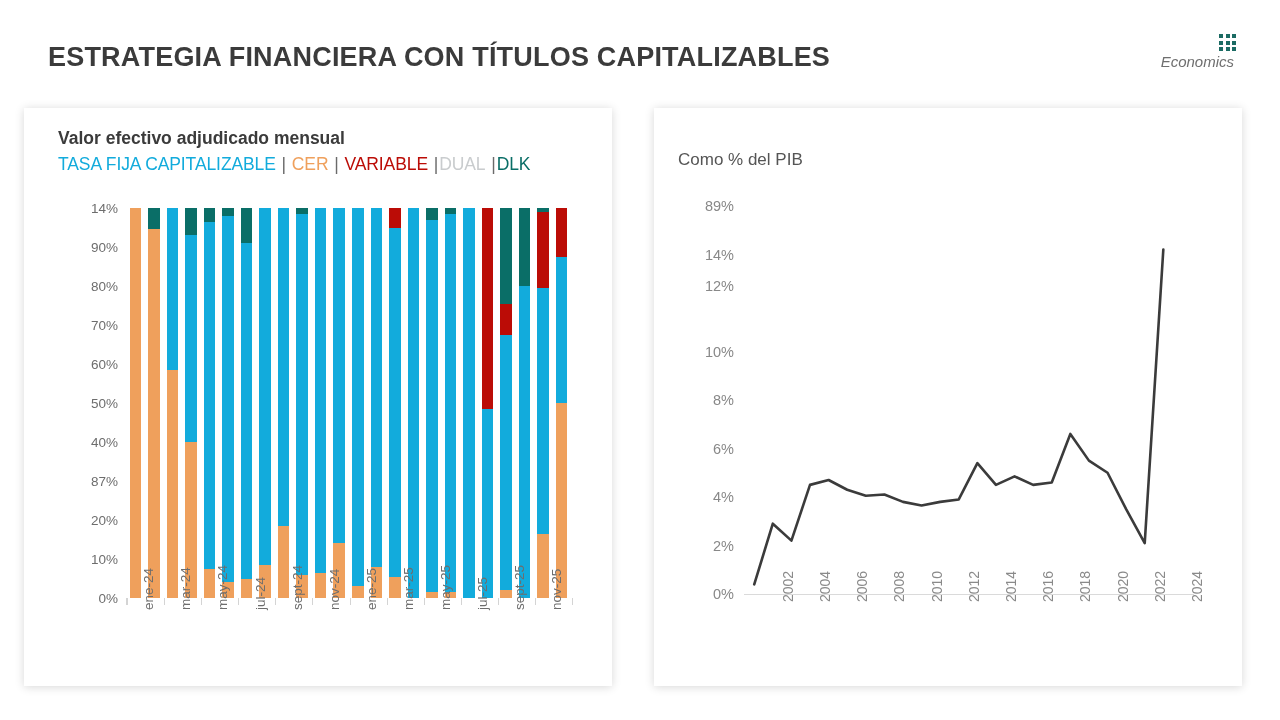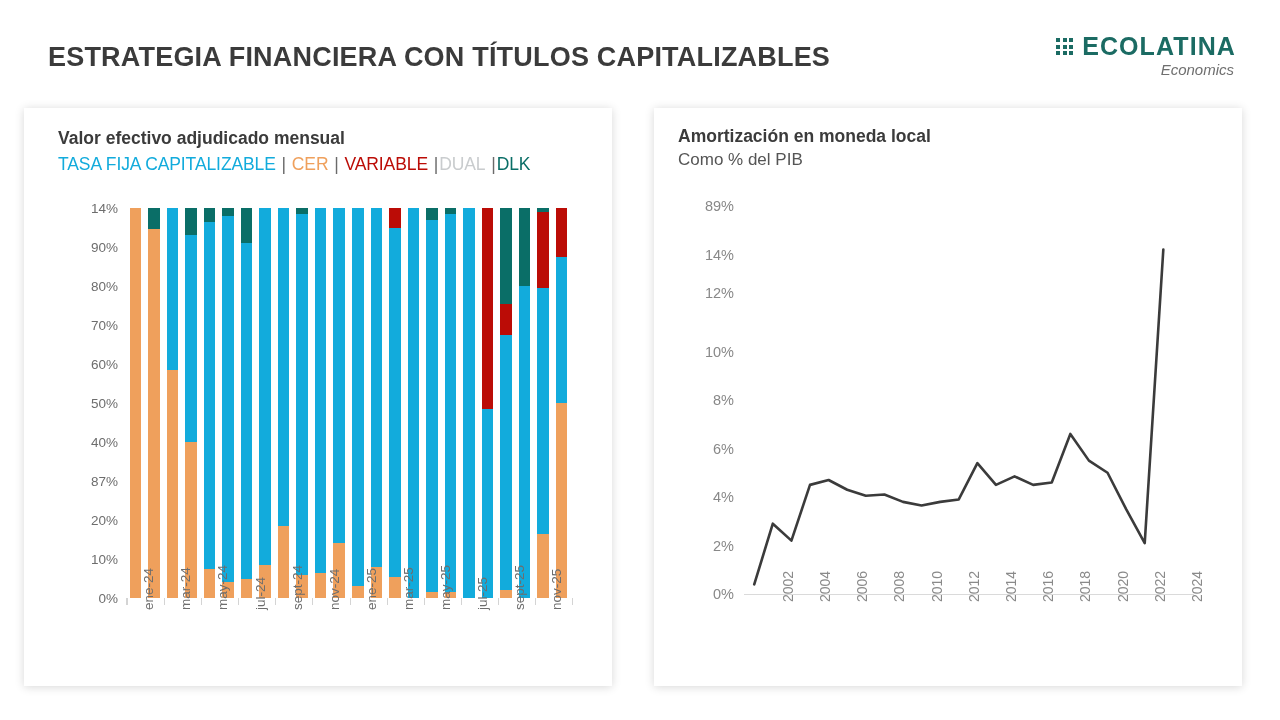--- a/index.html
+++ b/index.html
@@ -127,21 +127,20 @@
         <i></i>
           <i></i>
           <i></i>
           <i></i>
           <i></i>
           <i></i>
           <i></i>
           <i></i>
           <i></i>
       </span>
-      <span id="logo-word">ECOLATINA</span>
     </div>
     <div id="logo-sub">Economics</div>
   </div>
 </div>
 
 <div class="card" id="card-left">
   <div class="card-title" style="left:34px; top:20px;">Valor efectivo adjudicado mensual</div>
 
   <div id="legend"><span style="color: rgb(18, 171, 220);">TASA FIJA CAPITALIZABLE</span><span class="sep"> |</span> <span style="color: rgb(239, 160, 92);">CER</span><span class="sep"> |</span> <span style="color: rgb(187, 12, 6);">VARIABLE</span><span class="sep"> |</span><span style="color: rgb(201, 204, 206);">DUAL</span><span class="sep"> |</span><span style="color: rgb(10, 110, 103);">DLK</span></div>
 
@@ -289,32 +288,31 @@
       <div class="xlab" style="left: 305.771px;">ene-25</div>
       <div class="xlab" style="left: 342.854px;">mar-25</div>
       <div class="xlab" style="left: 379.938px;">may-25</div>
       <div class="xlab" style="left: 417.021px;">jul-25</div>
       <div class="xlab" style="left: 454.104px;">sept-25</div>
       <div class="xlab" style="left: 491.188px;">nov-25</div>
     </div>
 </div>
 
 <div class="card" id="card-right">
-  <div class="card-title" style="left:24px; top:18px;">Amortización en moneda local</div>
   <div class="card-sub" style="left:24px; top:42px;">Como % del PIB</div>
 
   <div id="line-chart">
     <div id="line-plot">
         <div class="lytick" style="top: 388px;">0%</div>
         <div class="lytick" style="top: 339.5px;">2%</div>
         <div class="lytick" style="top: 291px;">4%</div>
         <div class="lytick" style="top: 242.5px;">6%</div>
         <div class="lytick" style="top: 194px;">8%</div>
         <div class="lytick" style="top: 145.5px;">10%</div>
-        <div class="lytick" style="top: 87px;">12%</div>
+        <div class="lytick" style="top: 80px;">12%</div>
         <div class="lytick" style="top: 48.5px; margin-left: 24px;">14%</div>
         <div class="lytick" style="top: 0px;">89%</div>
         <svg width="450" height="388" viewBox="0 0 450 388" style="position: absolute; left: 0px; top: 0px;">
           <path d="M 10.23 378.30 L 28.82 317.68 L 47.42 334.65 L 66.01 278.88 L 84.61 274.02 L 103.20 283.73 L 121.80 289.79 L 140.39 288.57 L 158.99 295.85 L 177.58 299.49 L 196.18 295.85 L 214.77 293.43 L 233.37 257.05 L 251.96 278.88 L 270.56 270.39 L 289.15 278.88 L 307.75 276.45 L 326.34 227.95 L 344.94 254.63 L 363.53 266.75 L 382.13 303.13 L 400.72 337.07 L 419.32 43.65" fill="none" stroke="#3b3b3b" stroke-width="2.6" stroke-linejoin="round" stroke-linecap="round"></path>
         </svg>
       </div>
     <div id="line-baseline"></div>
   <div class="lxlab" style="left: 101.822px;">2002</div>
       <div class="lxlab" style="left: 139.012px;">2004</div>
       <div class="lxlab" style="left: 176.202px;">2006</div>

